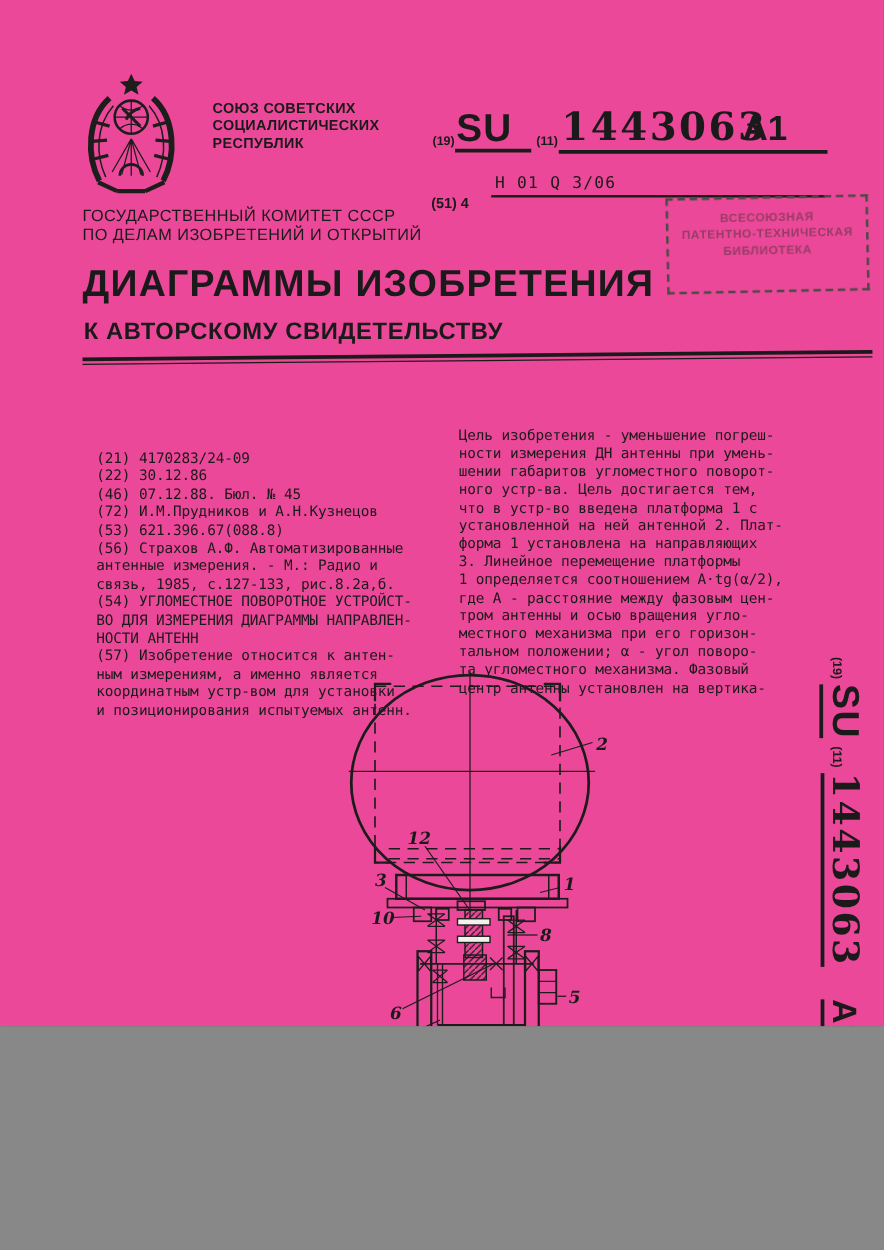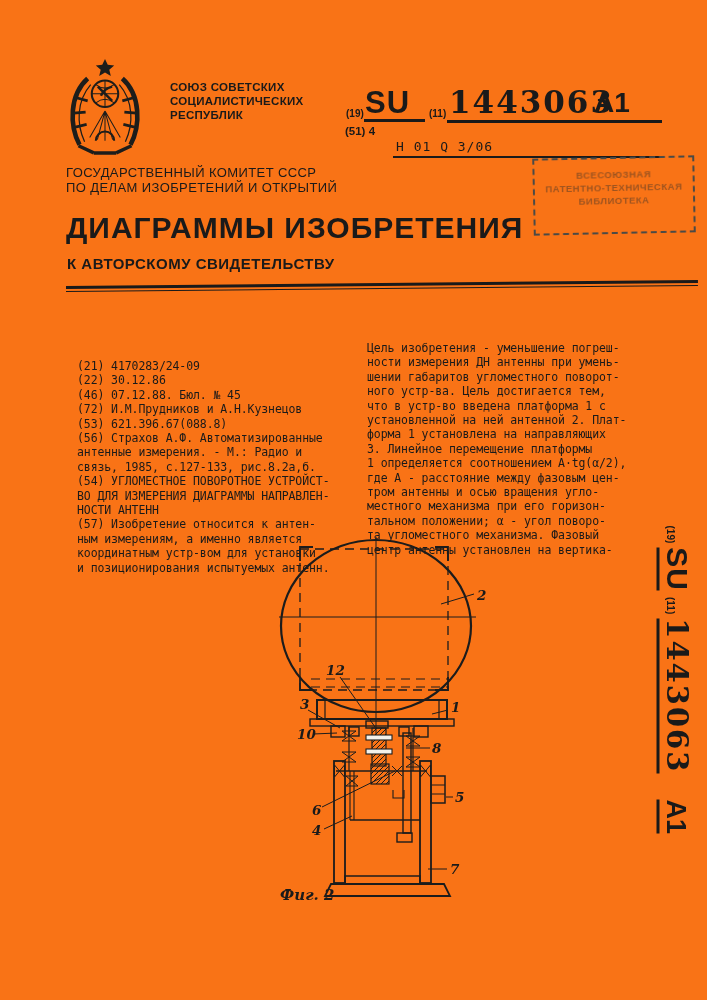--- a/index.html
+++ b/index.html
@@ -1,39 +1,39 @@
 <!DOCTYPE html>
 <html><head>
 <meta charset="utf-8">
 <style>
   html,body{margin:0;padding:0;background:#888;}
   .page{
-    position:relative;width:707px;height:1000px;background:#f97316;
+    position:relative;width:707px;height:821px;background:#ec4899;
     font-family:"Liberation Sans",sans-serif;color:#1a1a1a;overflow:hidden;
     box-shadow:0 0 8px rgba(0,0,0,.4);
   }
   .abs{position:absolute;}
   .pre{white-space:pre-line;}
   .union{left:170px;top:80px;font-size:11.5px;line-height:14px;font-weight:bold;letter-spacing:.3px;}
   .committee{left:66px;top:166px;font-size:13px;line-height:14.5px;font-weight:normal;letter-spacing:.4px;}
   .code-small{font-size:10px;font-weight:bold;}
   .su-big{font-size:31px;font-weight:bold;letter-spacing:1px;}
   .num-big{font-family:"DejaVu Serif",serif;font-size:31px;font-weight:bold;letter-spacing:2px;}
   .kind-big{font-size:28px;font-weight:bold;}
   .uline{background:#1a1a1a;}
-  .ipc-code{left:345px;top:125px;font-size:11.5px;font-weight:bold;}
+  .ipc-code{left:345px;top:157px;font-size:11.5px;font-weight:bold;}
   .ipc-class{left:396px;top:139px;font-family:"DejaVu Sans Mono",monospace;font-size:13px;font-weight:normal;letter-spacing:1px;}
   .stamp{
     left:533px;top:157px;width:158px;height:64px;border:2px dashed #4a4a46;
     transform:rotate(-1.2deg);text-align:center;padding-top:9px;
     font-size:9.5px;font-weight:bold;line-height:13px;letter-spacing:.5px;
     color:rgba(45,45,42,.45);filter:blur(.6px);
   }
   .title{left:66px;top:211px;font-size:30px;font-weight:bold;letter-spacing:1px;}
-  .subtitle{left:67px;top:255px;font-size:15px;font-weight:bold;letter-spacing:.5px;}
+  .subtitle{left:67px;top:255px;font-size:19px;font-weight:bold;letter-spacing:.5px;}
   .rule{left:66px;width:632px;transform:rotate(-0.55deg);transform-origin:left center;}
   .col{
     font-family:"DejaVu Sans Mono",monospace;font-size:11.5px;line-height:14.4px;
     letter-spacing:-0.1px;width:295px;margin-top:36px;
   }
   .sidebar{
     left:513px;top:650px;width:305px;height:56px;transform:rotate(90deg);
     display:flex;align-items:baseline;white-space:nowrap;
   }
   .sidebar .sm{font-size:10px;font-weight:bold;margin:0 4px 0 0;}

